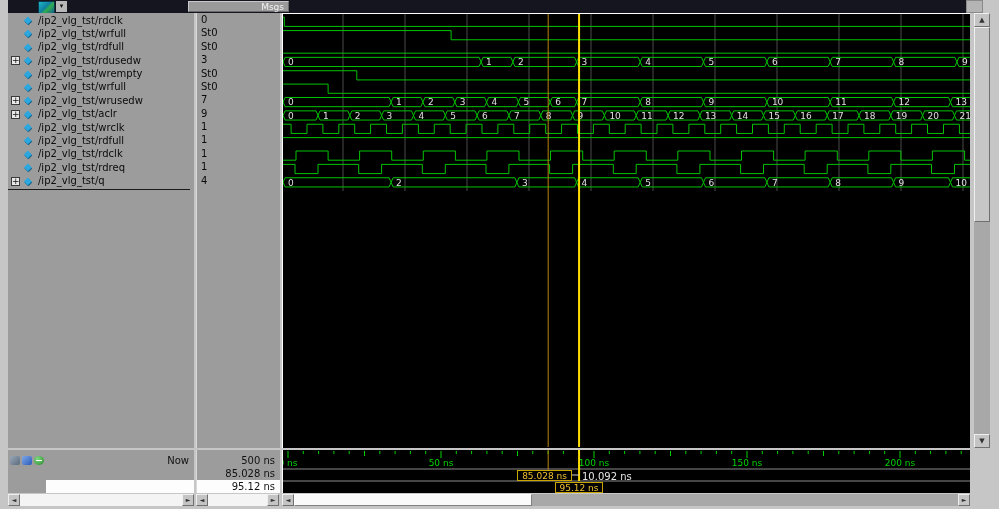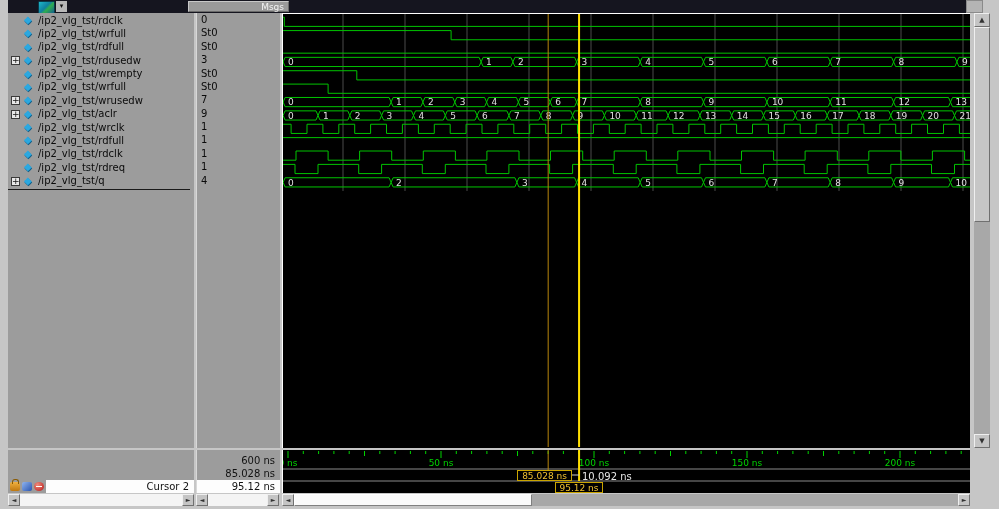--- a/index.html
+++ b/index.html
@@ -282,29 +282,29 @@
 </div>
 
 <div id="vscroll" class="abs">
   <div class="sbtn" style="top:0"><span>▲</span></div>
   <div id="vthumb"></div>
   <div class="sbtn" style="bottom:0"><span>▼</span></div>
 </div>
 
 <div id="bottom-names" class="abs">
   <div id="c2hl-names"></div>
-  <div class="brow" style="top:30px">
-    <span class="bicons"><span class="icn icn-lock"></span><span class="icn icn-tool"></span><span class="icn icn-del"></span></span>
-    <span class="blabel">Cursor 2</span>
+  <div class="brow" style="top:4px">
+    <span class="bicons"><span class="icn icn-snap"></span><span class="icn icn-note"></span><span class="icn icn-add"></span></span>
+    <span class="blabel">Now</span>
   </div>
 </div>
 <div id="bottom-values" class="abs">
   <div id="c2hl-values"></div>
   <div class="brow" style="top:4px">
-      <span class="bval">600 ns</span>
+      <span class="bval">500 ns</span>
     </div>
   <div class="brow" style="top:17px">
       <span class="bval">85.028 ns</span>
     </div>
   <div class="brow" style="top:30px">
       <span class="bval">95.12 ns</span>
     </div>
 </div>
 <div id="bottom-wave" class="abs">
   <svg id="tl-svg" width="687" height="43">

